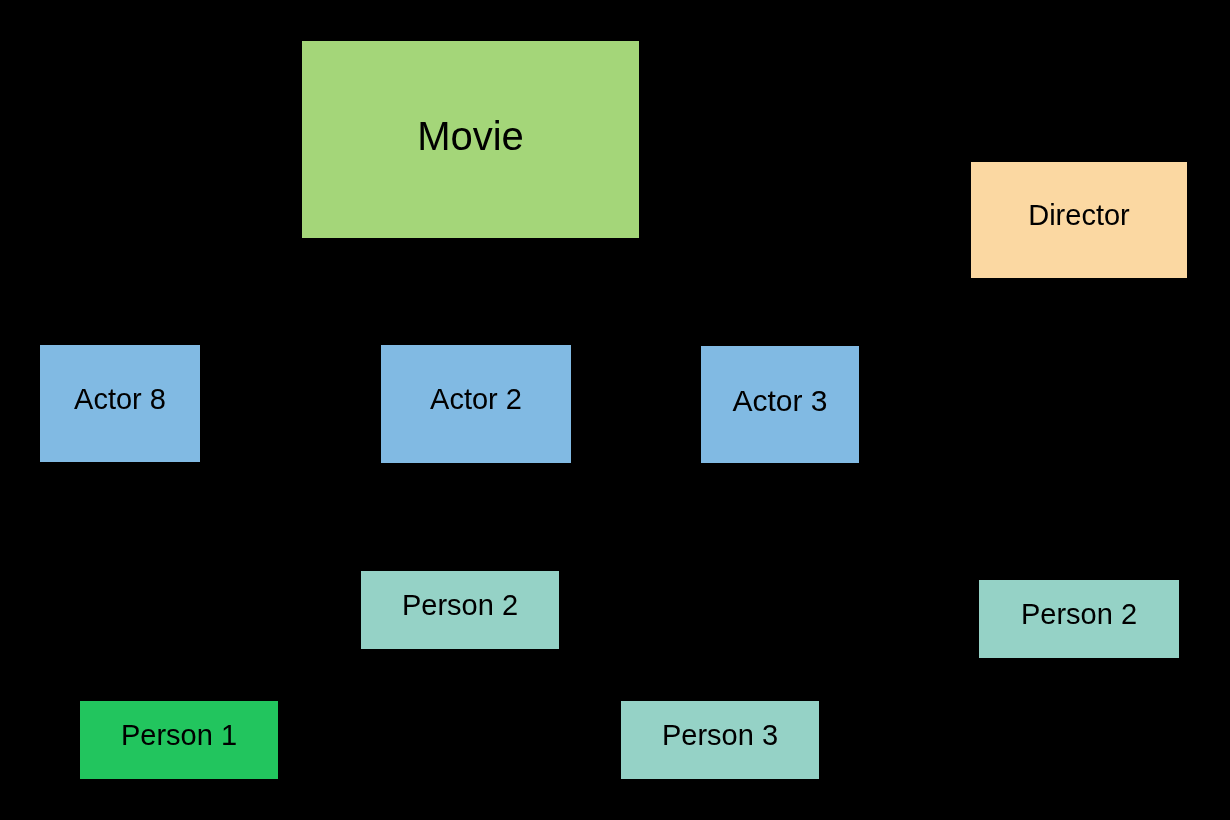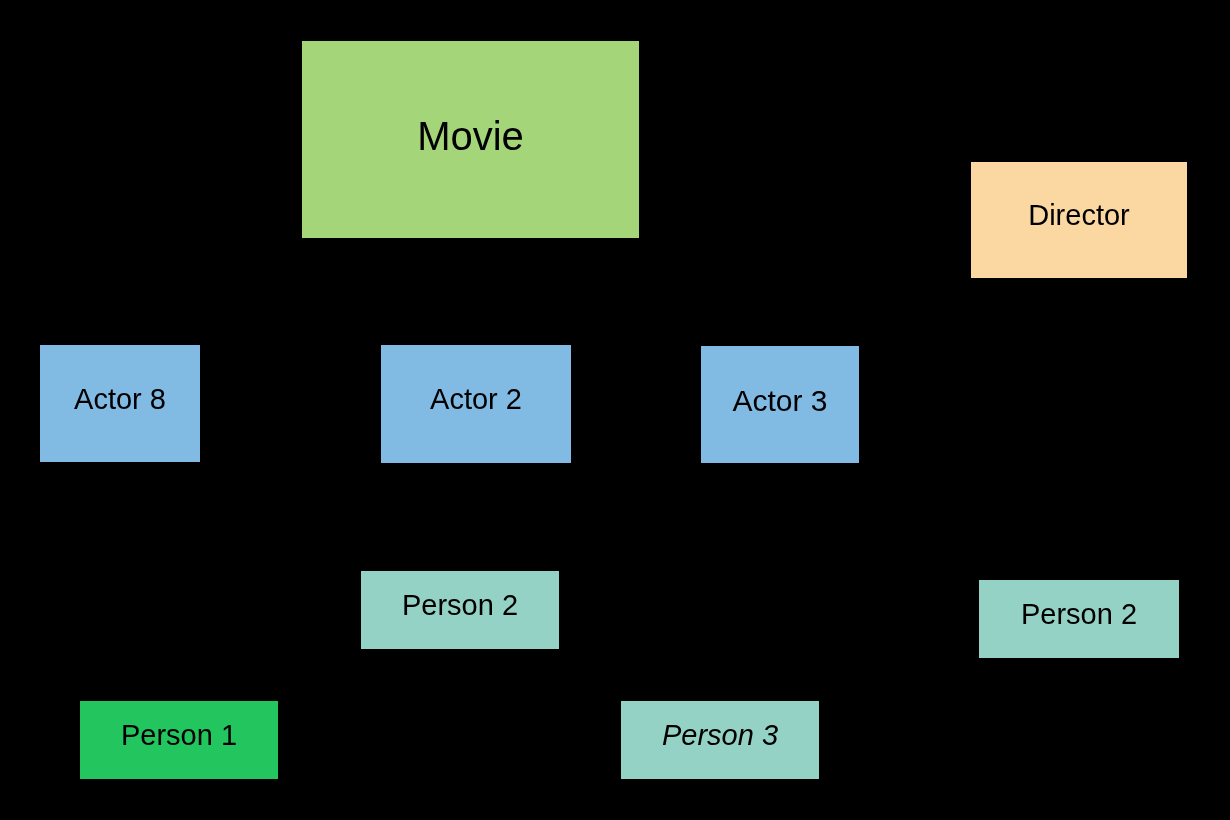--- a/index.html
+++ b/index.html
@@ -51,16 +51,16 @@
     </div>
     <div class="node" style="left: 361px; top: 571px; width: 198px; height: 78px; background: rgb(149, 210, 198);">
       <span class="label" style="font-size: 29px; color: rgb(0, 0, 0);">Person 2</span>
     </div>
     <div class="node" style="left: 979px; top: 580px; width: 200px; height: 78px; background: rgb(149, 210, 198);">
       <span class="label" style="font-size: 29px; color: rgb(0, 0, 0);">Person 2</span>
     </div>
     <div class="node" style="left: 80px; top: 701px; width: 198px; height: 78px; background: #22c55e;">
       <span class="label" style="font-size: 29px; color: rgb(0, 0, 0);">Person 1</span>
     </div>
-    <div class="node" style="left: 621px; top: 701px; width: 198px; height: 78px; background: rgb(149, 210, 198); font-style: italic;">
+    <div class="node" style="left: 621px; top: 701px; width: 198px; height: 78px; background: rgb(149, 210, 198);">
       <span class="label" style="font-size: 29px; color: rgb(0, 0, 0);">Person 3</span>
     </div>
   </div>
 
 </body></html>

